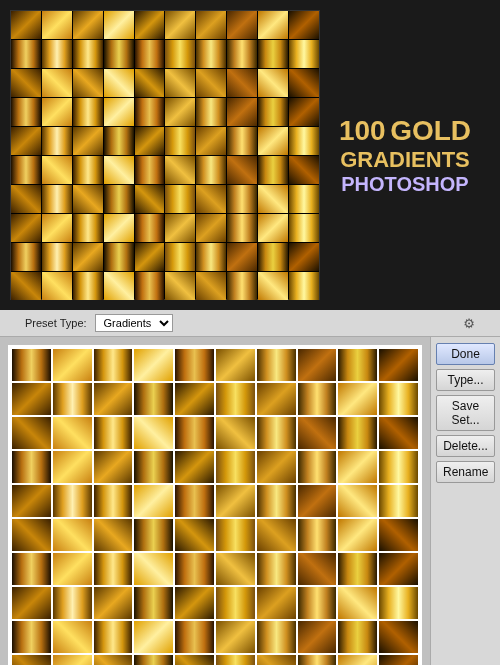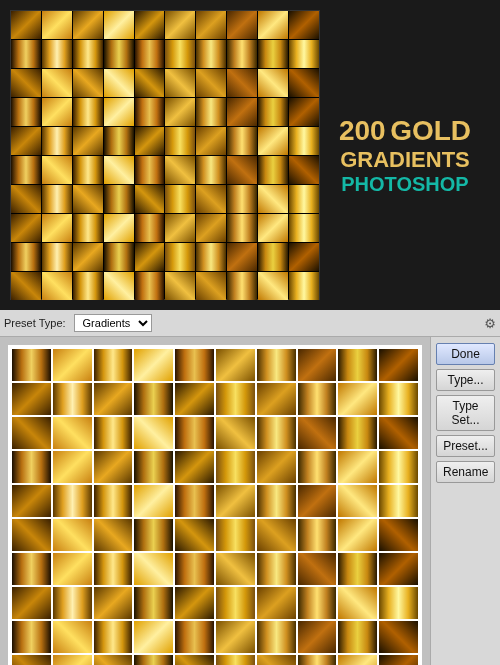--- a/index.html
+++ b/index.html
@@ -62,21 +62,21 @@
     .top-text .for-text {
       font-size: 14px;
       color: #ccc;
       margin: 8px 0;
       display: block;
     }
 
     .top-text .photoshop-text {
       font-size: 20px;
       font-weight: bold;
-      color: #14b8a6;
+      color: #c4b5fd;
       display: block;
     }
 
     .top-text .grd-text {
       font-size: 20px;
       font-weight: bold;
       color: #fff;
       display: block;
     }
 
@@ -85,21 +85,21 @@
       width: 500px;
       height: 355px;
       background: #c8c8c8;
       display: flex;
       flex-direction: column;
     }
 
     .toolbar {
       background: #d8d8d8;
       border-bottom: 1px solid #aaa;
-      padding: 4px 4px;
+      padding: 4px 25px;
       display: flex;
       align-items: center;
       gap: 8px;
       font-size: 11px;
       color: #222;
     }
 
     .toolbar select {
       font-size: 11px;
       padding: 1px 4px;
@@ -311,21 +311,21 @@
     <div class="grad-cell g16"></div>
     <div class="grad-cell gc2"></div>
     <div class="grad-cell g14"></div>
     <div class="grad-cell g17"></div>
     <div class="grad-cell gc5"></div>
     <div class="grad-cell g19"></div>
     <div class="grad-cell gc8"></div>
   </div>
 
   <div class="top-text">
-    <span class="number">200</span>
+    <span class="number">100</span>
     <span class="gold-word">GOLD</span>
     <span class="gradients-word">GRADIENTS</span>
     <span class="photoshop-text">PHOTOSHOP</span>
   </div>
 </div>
 
 <div class="bottom-section">
   <div class="toolbar">
     <label>Preset Type:</label>
     <select>
@@ -446,18 +446,18 @@
         <div class="grad-cell g17" style="height:32px"></div>
         <div class="grad-cell gc5" style="height:32px"></div>
         <div class="grad-cell g9" style="height:32px"></div>
         <div class="grad-cell g8" style="height:32px"></div>
       </div>
     </div>
 
     <div class="sidebar-buttons">
       <button class="sidebar-btn active">Done</button>
       <button class="sidebar-btn">Type...</button>
-      <button class="sidebar-btn">Type Set...</button>
-      <button class="sidebar-btn">Preset...</button>
+      <button class="sidebar-btn">Save Set...</button>
+      <button class="sidebar-btn">Delete...</button>
       <button class="sidebar-btn">Rename</button>
     </div>
   </div>
 </div>
 
 </body></html>

